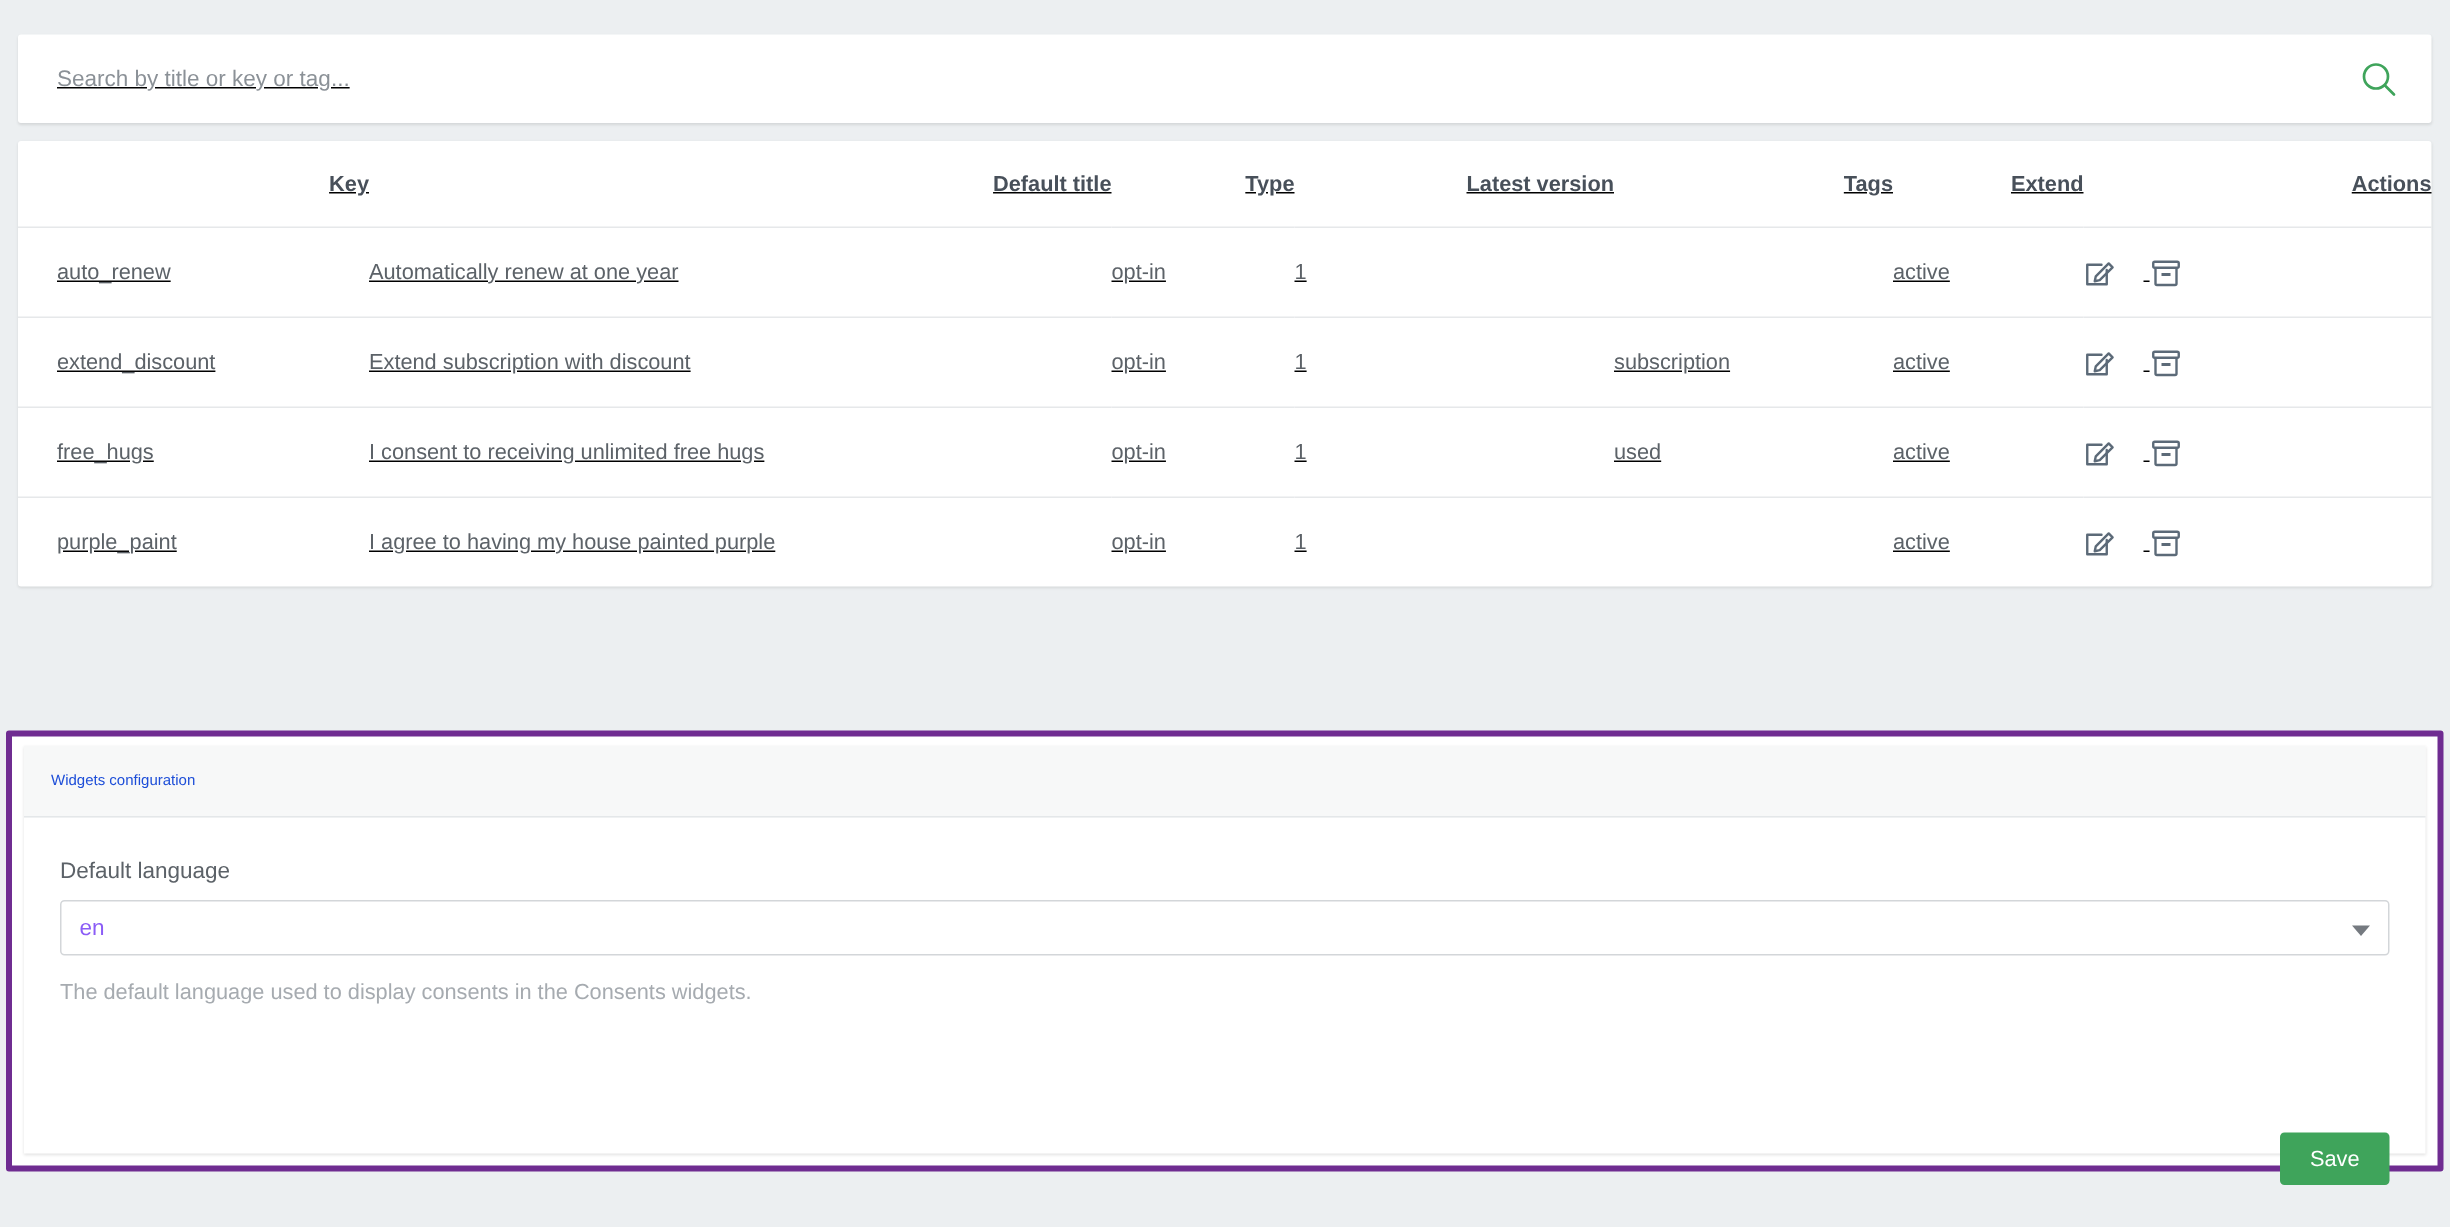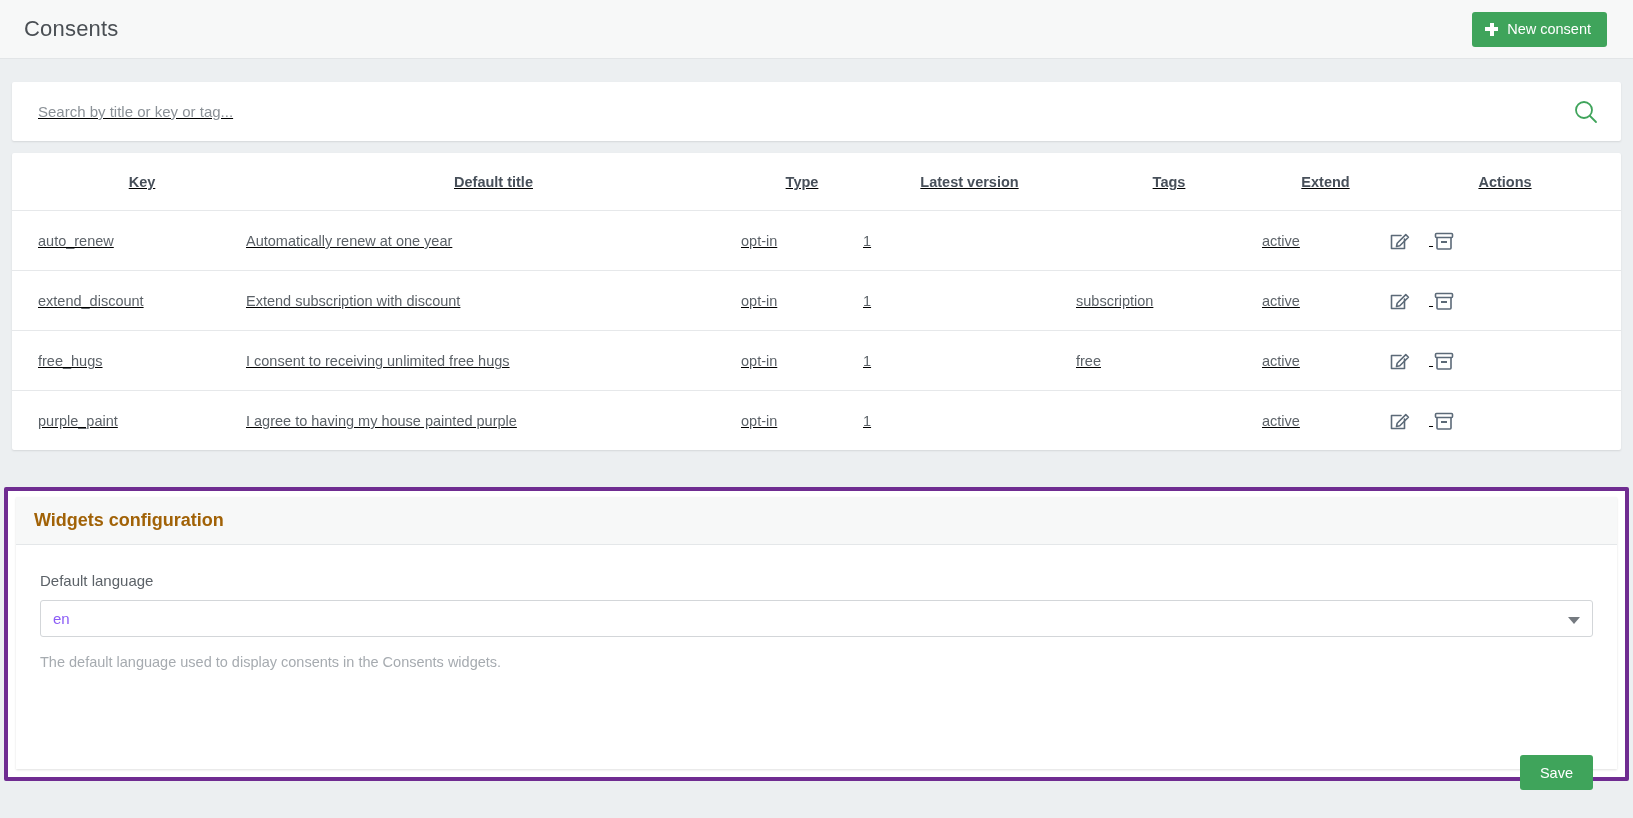--- a/index.html
+++ b/index.html
@@ -81,21 +81,21 @@
     width: 90%;
     background: transparent;
   }
   .search-input::placeholder { color: #8b9197; }
   .search-icon { flex: 0 0 auto; line-height: 0; cursor: pointer; }
 
   
   .table-card { margin-top: 12px; padding: 0 0; }
   table { width: 100%; border-collapse: collapse; table-layout: fixed; }
   thead th {
-    text-align: center;
+    text-align: right;
     font-size: 14.5px;
     color: #48505a;
     font-weight: bold;
     padding: 21px 0 20px 0;
     border-bottom: 1px solid #e6e8ea;
   }
   tbody td {
     font-size: 14.5px;
     color: #5c6268;
     padding: 19px 0 18px 0;
@@ -138,23 +138,23 @@
   }
   .widgets-header {
     background: #f7f8f8;
     border-bottom: 1px solid #e4e7e9;
     height: 48px;
     display: flex;
     align-items: center;
     padding-left: 18px;
   }
   .widgets-header-title {
-    font-size: 18px;
-    font-weight: bold;
-    color: #a16207;
+    font-size: 10px;
+    font-weight: normal;
+    color: #1d4ed8;
   }
   .widgets-body { padding: 27px 24px 0 24px; position: relative; height: 100%; }
   .field-label {
     font-size: 15px;
     color: #5c6268;
     display: block;
     margin-bottom: 11px;
   }
   .select-wrap { position: relative; }
   .select-box {
@@ -205,27 +205,20 @@
     font-size: 14.5px;
     font-family: "Liberation Sans", sans-serif;
     cursor: pointer;
   }
 </style>
 </head>
 <body>
 
 <div class="page">
 
-  <div class="topbar">
-    <div class="page-title">Consents</div>
-    <button class="btn-new">
-      <span class="plus-icon"></span>
-      <span>New consent</span>
-    </button>
-  </div>
 
   <div class="card search-card">
     <input class="search-input" type="text" placeholder="Search by title or key or tag..." style="">
     <span class="search-icon">
       <svg width="26" height="26" viewBox="0 0 26 26">
         <circle cx="11" cy="11" r="8" fill="none" stroke="#3fa45b" stroke-width="1.8"></circle>
         <line x1="17" y1="17" x2="23" y2="23" stroke="#3fa45b" stroke-width="1.8" stroke-linecap="round"></line>
       </svg>
     </span>
   </div>
@@ -291,21 +284,21 @@
               </svg>
             </span>
           </td>
         </tr>
 
         <tr>
           <td class="c-key">free_hugs</td>
           <td class="c-title">I consent to receiving unlimited free hugs</td>
           <td class="c-type">opt-in</td>
           <td class="c-ver">1</td>
-          <td class="c-tags">free</td>
+          <td class="c-tags">used</td>
           <td class="c-status">active</td>
           <td class="c-act actions-cell">
             <span class="act-btn">
               <svg width="22" height="22" viewBox="0 0 22 22">
                 <path d="M2.5 5.5h9.5M2.5 5.5v13h13V9" fill="none" stroke="#5c6a78" stroke-width="1.6" stroke-linecap="round" stroke-linejoin="round"></path>
                 <path d="M8.2 13.2l8.6-8.6 2.6 2.6-8.6 8.6-3.3.7z" fill="none" stroke="#5c6a78" stroke-width="1.6" stroke-linejoin="round"></path>
               </svg>
             </span>
             <span class="act-btn">
               <svg width="22" height="22" viewBox="0 0 22 22">

